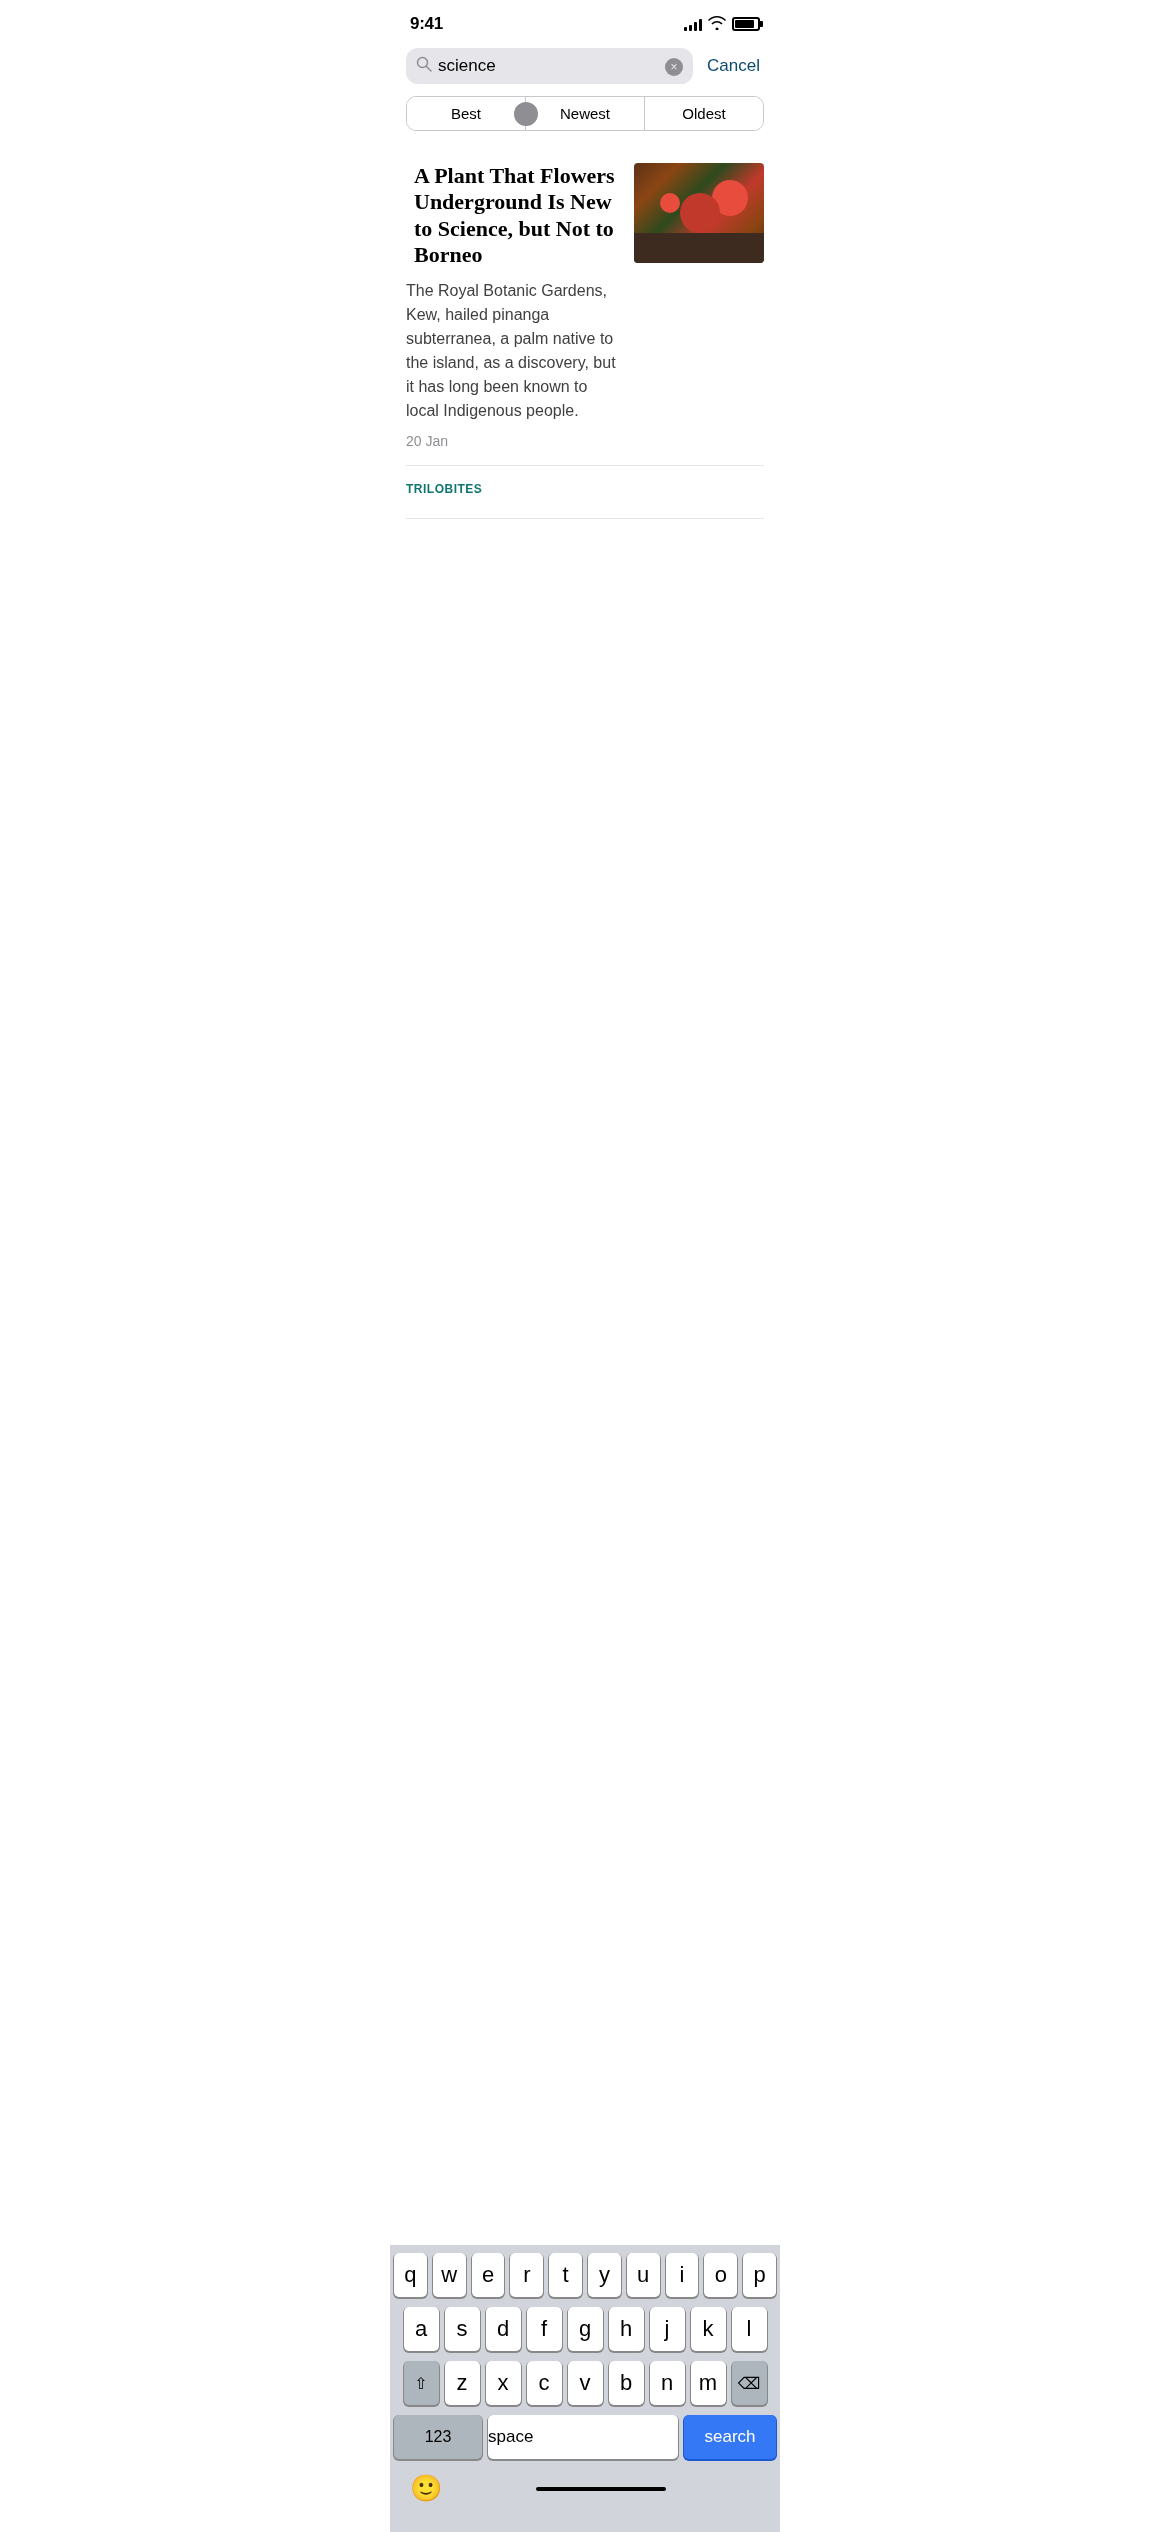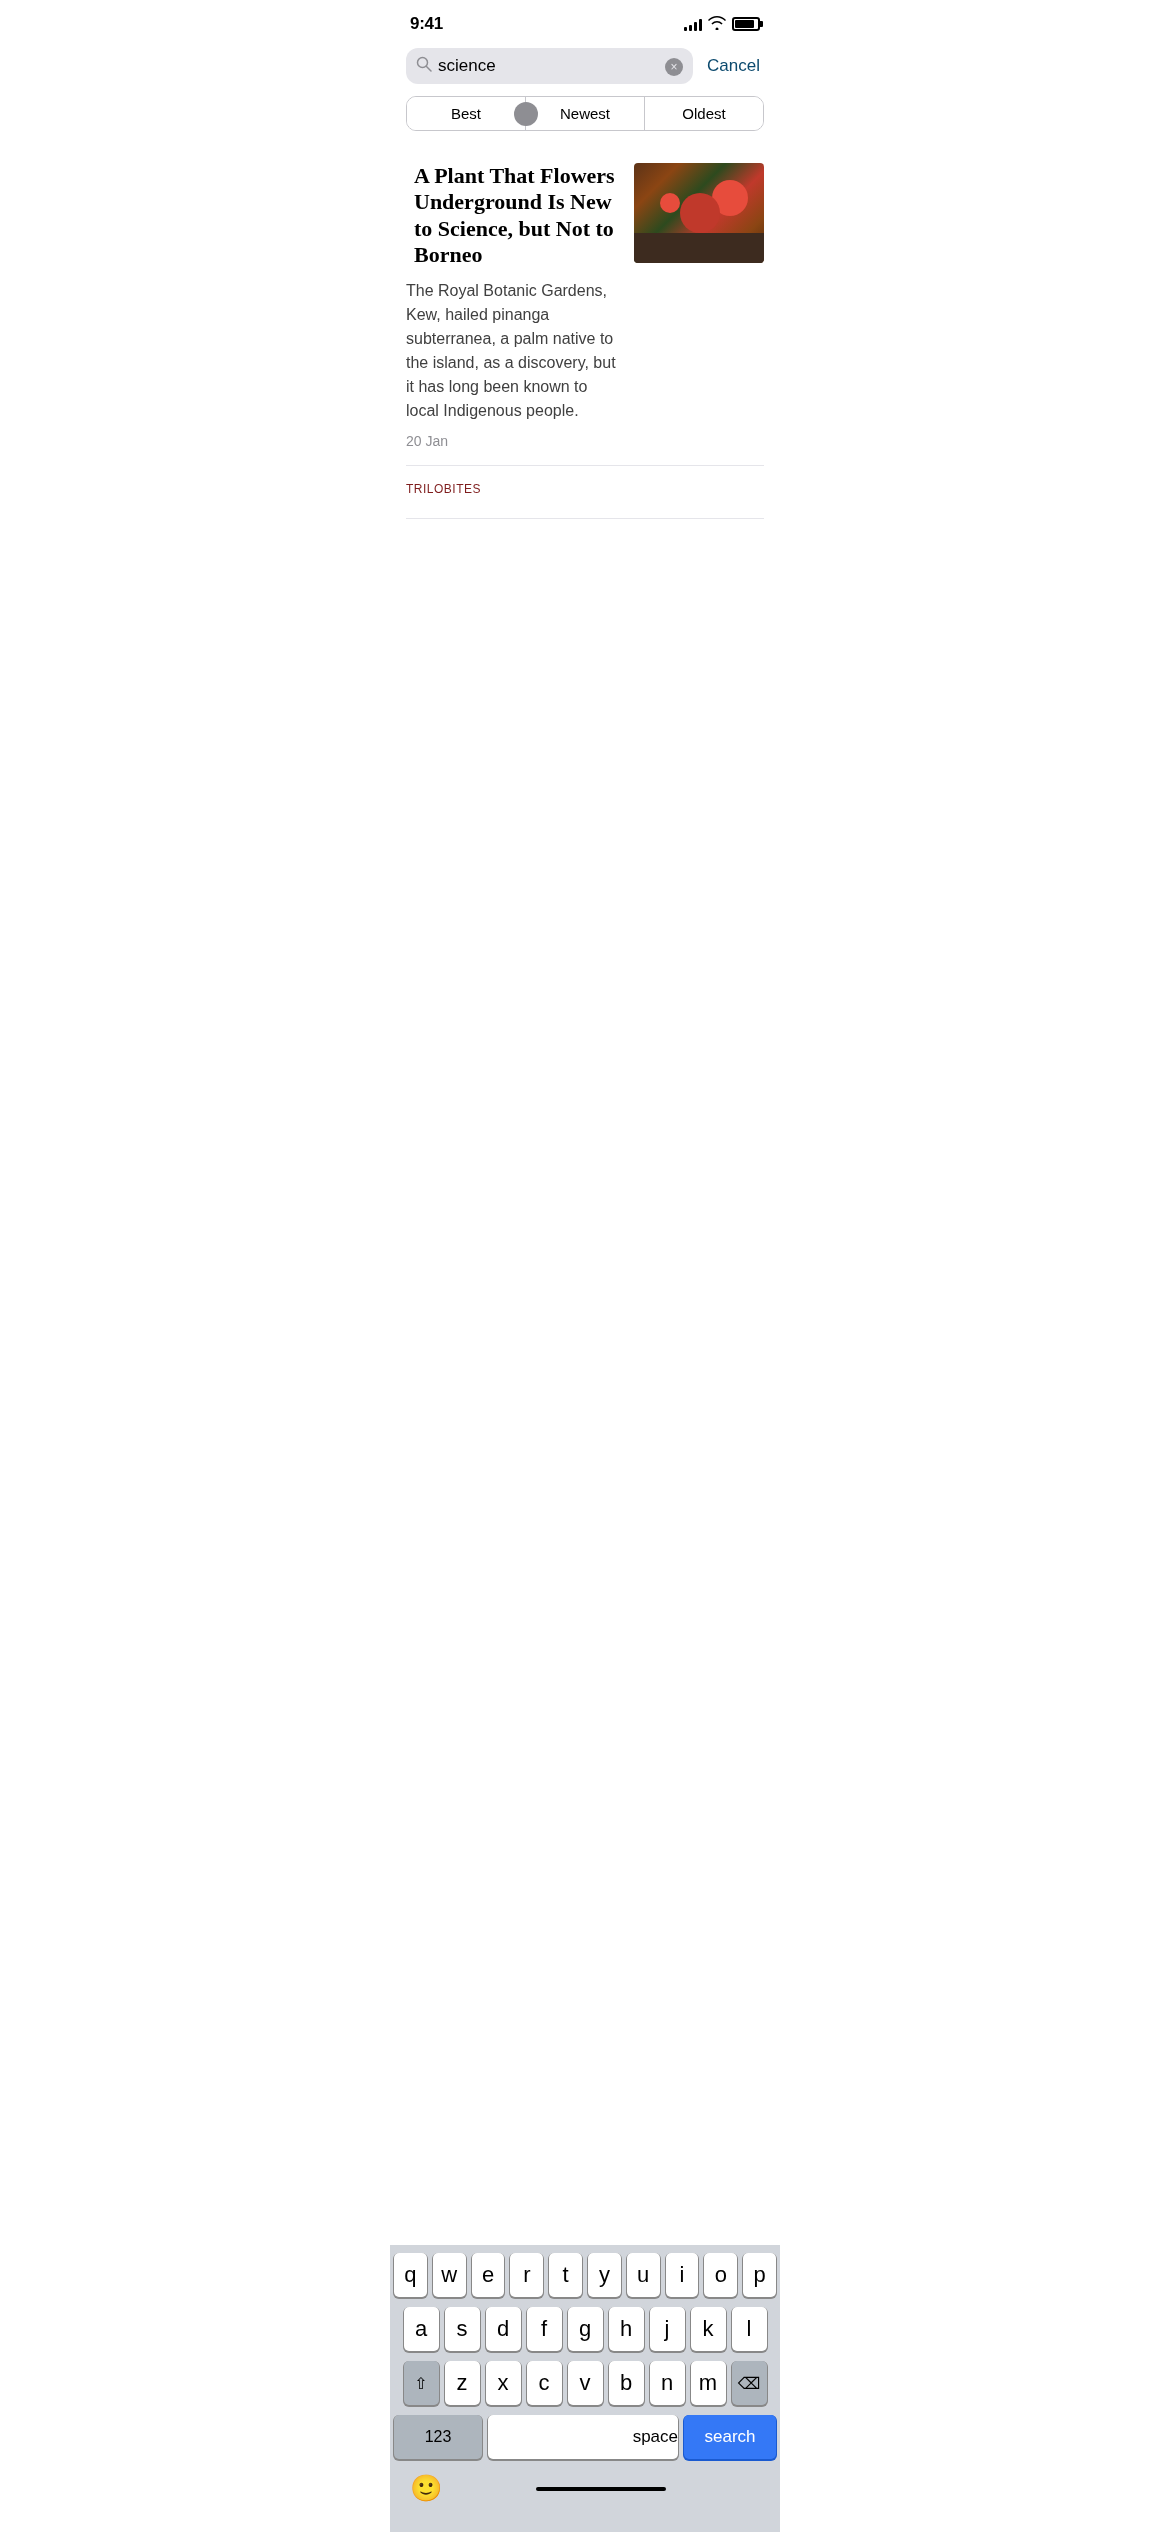--- a/index.html
+++ b/index.html
@@ -172,23 +172,23 @@
       padding: 0 16px;
     }
 
     .article-item {
       padding: 16px 0;
       border-bottom: 1px solid #e5e5ea;
     }
 
     .article-category {
       font-size: 12px;
-      font-weight: 400;
+      font-weight: 700;
       letter-spacing: 0.5px;
-      color: #7f1d1d;
+      color: #0f766e;
       text-transform: uppercase;
       margin-bottom: 6px;
     }
 
     .article-content {
       display: flex;
       align-items: flex-start;
       gap: 12px;
     }
 
@@ -353,21 +353,21 @@
       user-select: none;
     }
 
     .key-space {
       background: #ffffff;
       border-radius: 5px;
       height: 44px;
       flex: 1;
       display: flex;
       align-items: center;
-      justify-content: flex-end;
+      justify-content: flex-start;
       font-size: 17px;
       cursor: pointer;
       box-shadow: 0 1px 0 1px #888;
       user-select: none;
     }
 
     .key-search {
       background: #3478f6;
       border-radius: 5px;
       height: 44px;

